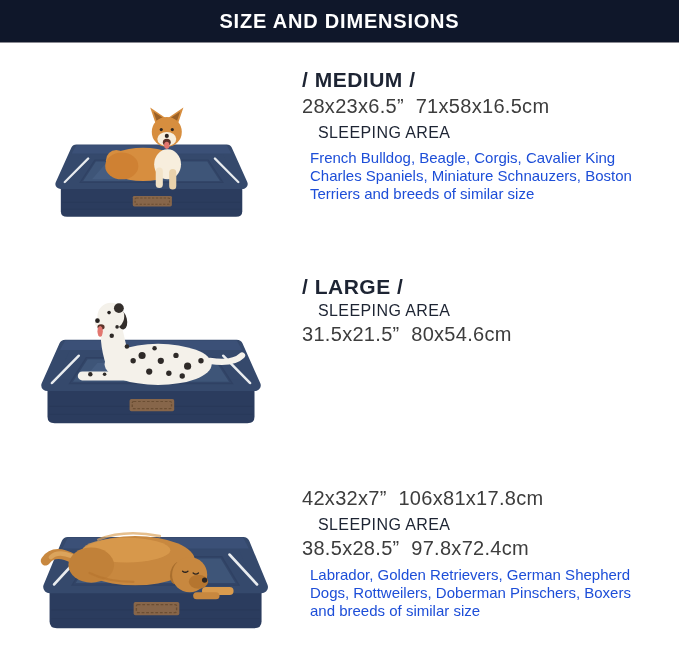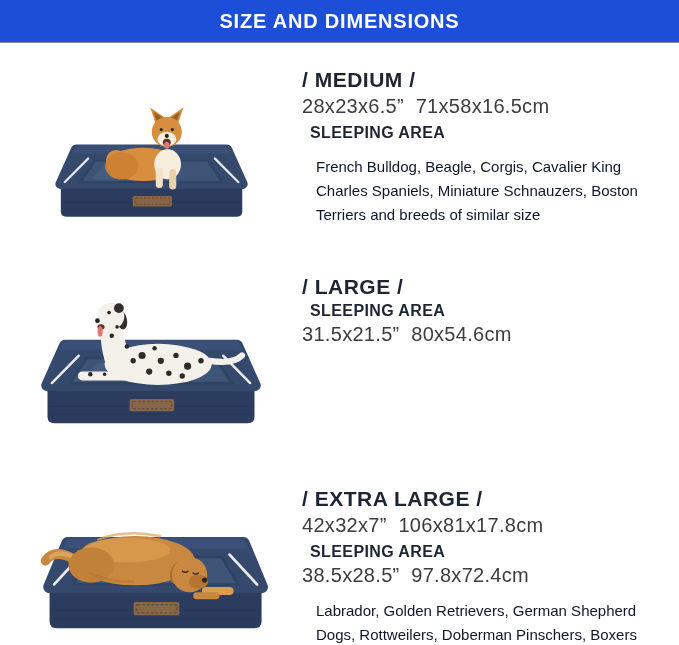--- a/index.html
+++ b/index.html
@@ -10,21 +10,21 @@
     font-family: "Liberation Sans", sans-serif;
   }
   .page {
     width: 679px;
     height: 645px;
     overflow: hidden;
     background: #ffffff;
   }
   .banner {
     height: 43px;
-    background: #1d4ed8;
+    background: #0f172a;
     display: flex;
     align-items: center;
     justify-content: center;
     border-bottom: 1px solid #8a8a92;
   }
   .banner h1 {
     margin: 0;
     color: #ffffff;
     font-size: 20px;
     font-weight: 700;
@@ -57,33 +57,33 @@
   .dims {
     margin: 0 0 9px 0;
     font-size: 20px;
     line-height: 20px;
     font-weight: 400;
     color: #3d3d3d;
     letter-spacing: 0.3px;
     white-space: pre-wrap;
   }
   .sleep-label {
-    margin: 0 0 5px 8px;
+    margin: 0 0 5px 16px;
     font-size: 16px;
     line-height: 16px;
-    font-weight: 700;
+    font-weight: 400;
     color: #1d2433;
     letter-spacing: 0.4px;
   }
   .dims.second { margin-bottom: 4px; }
   .breeds {
-    margin: 14px;
+    margin: 8px;
     font-size: 15px;
-    line-height: 24px;
-    color: #0f172a;
+    line-height: 18px;
+    color: #1d4ed8;
     white-space: pre-wrap;
   }
   .photo-medium svg { margin-top: 36px; }
   .photo-large  svg { margin-top: 18px; }
   .photo-xlarge svg { margin-top: 16px; }
 </style>
 </head>
 <body>
 
 <svg width="0" height="0" style="position:absolute">
@@ -213,21 +213,20 @@
           <path d="M176,106 q3,2.5 6,0" stroke="#2b2420" stroke-width="1.6" fill="none" stroke-linecap="round"></path>
           <path d="M188,108 q3,2.5 6,0" stroke="#2b2420" stroke-width="1.6" fill="none" stroke-linecap="round"></path>
           <rect x="198" y="124" width="36" height="9" rx="4.5" fill="#d99b4e"></rect>
           <rect x="188" y="130" width="30" height="8" rx="4" fill="#c8883f"></rect>
           <path d="M80,70 Q110,58 150,66" stroke="#dba45c" stroke-width="3" fill="none" opacity="0.7" stroke-linecap="round"></path>
           <path d="M70,108 Q90,118 120,118" stroke="#b5752f" stroke-width="2.5" fill="none" opacity="0.6" stroke-linecap="round"></path>
         </g>
       </svg>
     </div>
     <div class="info-col">
-      <h2 class="size-title">/ EXTRA LARGE /</h2>
       <p class="dims">42x32x7”  106x81x17.8cm</p>
       <h3 class="sleep-label">SLEEPING AREA</h3>
       <p class="dims second">38.5x28.5”  97.8x72.4cm</p>
       <p class="breeds">Labrador, Golden Retrievers, German Shepherd
 Dogs, Rottweilers, Doberman Pinschers, Boxers
 and breeds of similar size</p>
     </div>
   </section>
 
 </div>

